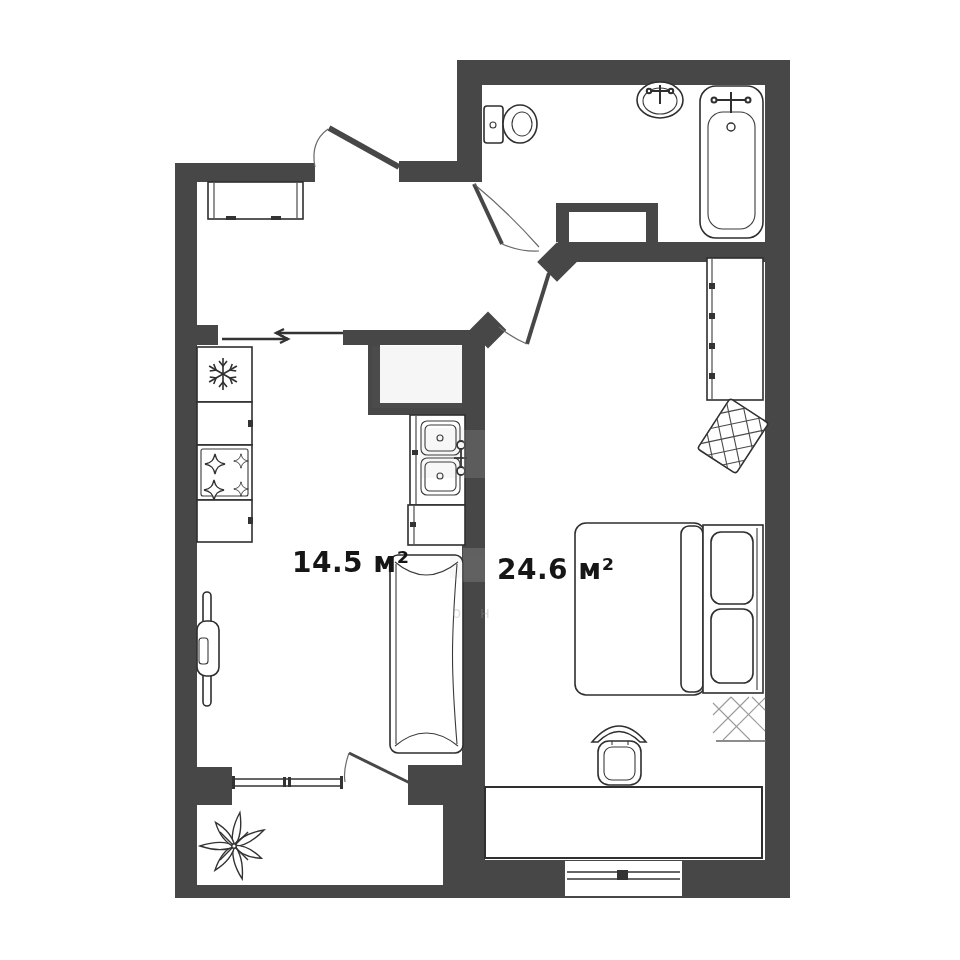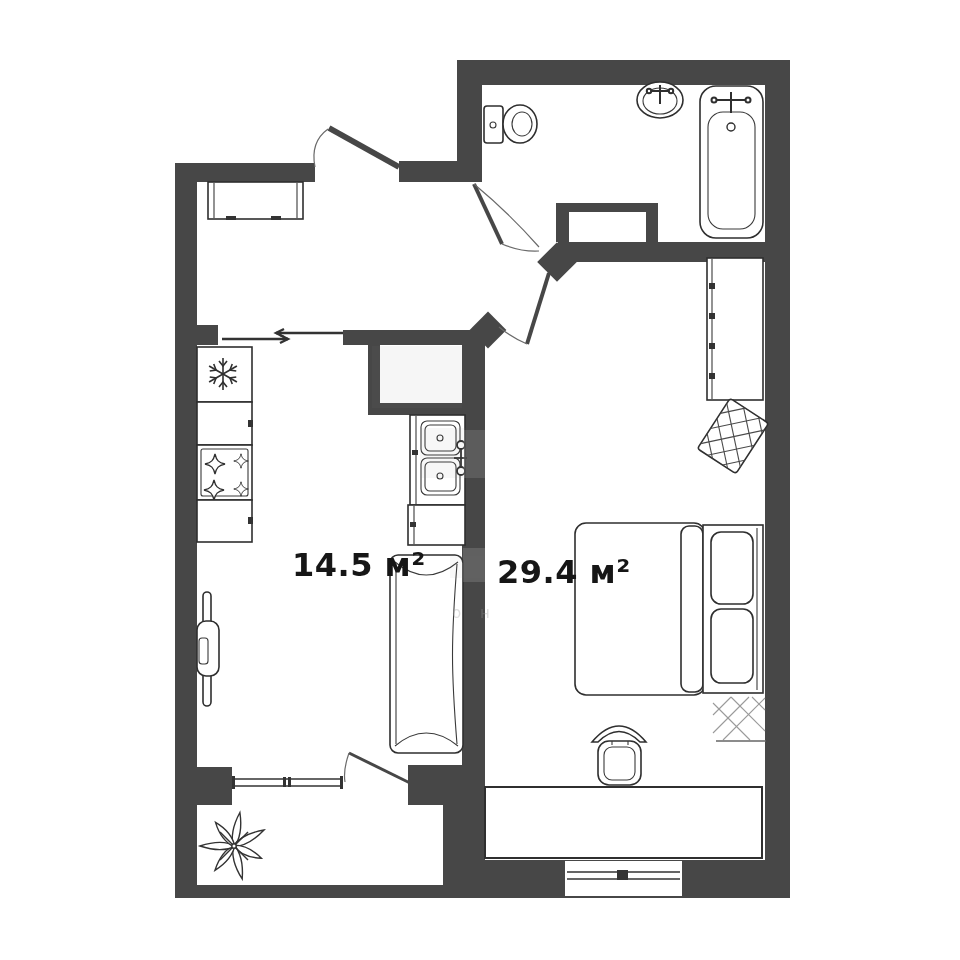--- a/index.html
+++ b/index.html
@@ -8,21 +8,21 @@
   svg{position:absolute;left:0;top:0;}
   .wall{fill:#474747;stroke:none;}
   .fx{fill:#ffffff;stroke:#2f2f2f;stroke-width:1.6;}
   .fx-thin{fill:none;stroke:#3a3a3a;stroke-width:1.1;}
   .fx-med{fill:none;stroke:#2f2f2f;stroke-width:2;}
   .leaf{stroke:#474747;fill:none;}
   .arc{stroke:#6a6a6a;stroke-width:1.2;fill:none;}
   .winline{stroke:#333333;stroke-width:1.6;fill:none;}
   .tick{fill:#333333;}
   .hatch{stroke:#9a9a9a;stroke-width:1.1;fill:none;}
-  .area-label{position:absolute;color:#161616;font-size:32px;font-weight:600;
+  .area-label{position:absolute;color:#161616;font-size:28px;font-weight:600;
               letter-spacing:0.5px;white-space:nowrap;}
   .wm{opacity:0.55;}
 </style>
 </head>
 <body>
 
 <div id="stage">
 <svg width="960" height="960" viewBox="0 0 960 960">
 
   <g>
@@ -268,14 +268,14 @@
     <rect x="372" y="346" width="90" height="62" fill="#8a8a8a" opacity="0.14"></rect>
     <rect x="420" y="428" width="46" height="50" fill="#8a8a8a" opacity="0.12"></rect>
     <rect x="463" y="430" width="22" height="48" fill="#ffffff" opacity="0.22"></rect>
     <rect x="463" y="548" width="22" height="34" fill="#ffffff" opacity="0.25"></rect>
     <rect x="450" y="556" width="34" height="22" fill="#8a8a8a" opacity="0.10"></rect>
     <text x="452" y="618" font-size="15" letter-spacing="7" fill="#9a9a9a" opacity="0.6">о н</text>
   </g>
 </svg>
 
   <div class="area-label" style="left:292px;top:546px;">14.5 м²</div>
-  <div class="area-label" style="left:497px;top:553px;">29.4 м²</div>
+  <div class="area-label" style="left:497px;top:553px;">24.6 м²</div>
 </div>
 
 </body></html>

